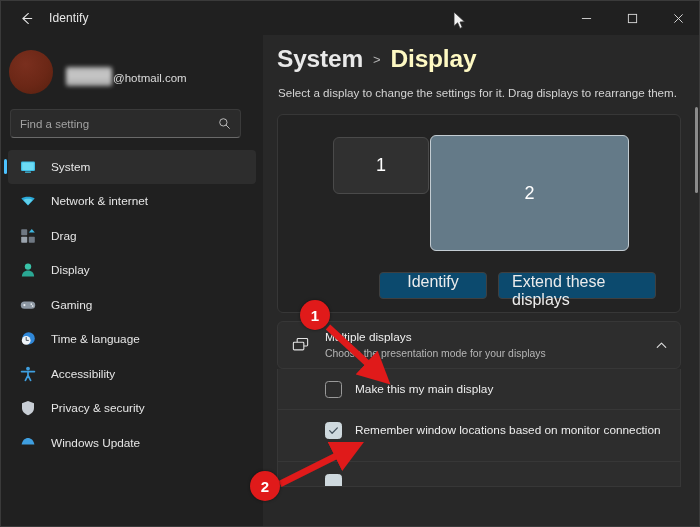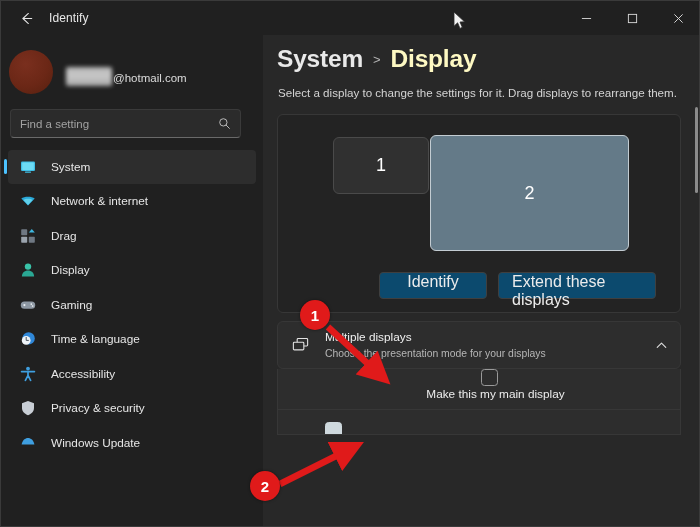--- a/index.html
+++ b/index.html
@@ -202,21 +202,20 @@
 
   .optrow {
     margin: 0 0 0 14px;
     width: 404px;
     background: #2d2d2d;
     border-left: 1px solid #373737;
     border-right: 1px solid #373737;
     border-bottom: 1px solid #373737;
     display: flex; align-items: flex-start;
     padding: 12px 14px 12px 47px;
-    flex-direction: column;
   }
   .optrow.r1 { height: 41px; align-items: center; padding-top: 0; padding-bottom: 0;}
   .optrow.r2 { min-height: 52px; }
   .optrow.r3 { height: 24px; overflow: hidden; }
   .cbox {
     width: 17px; height: 17px; flex: none;
     border-radius: 3.5px;
     margin-right: 13px;
     display: flex; align-items: center; justify-content: center;
   }
@@ -443,20 +442,28 @@
       <svg class="chev-up" viewBox="0 0 14 14" fill="none">
         <path d="M2.4 9 L7 4.4 L11.6 9" stroke="#dcdcdc" stroke-width="1.2" stroke-linecap="round" stroke-linejoin="round"></path>
       </svg>
     </div>
 
     <div class="optrow r1">
       <span class="cbox off"></span>
       <span class="opt-label">Make this my main display</span>
     </div>
 
+    <div class="optrow r2">
+      <span class="cbox on">
+        <svg viewBox="0 0 12 12" fill="none">
+          <path d="M1.8 6.2 L4.5 9 L10.2 3.1" stroke="#44515c" stroke-width="1.35" stroke-linecap="round" stroke-linejoin="round"></path>
+        </svg>
+      </span>
+      <span class="opt-label">Remember window locations based on monitor connection</span>
+    </div>
 
     <div class="optrow r3">
       <span class="cbox on"></span>
       <span class="opt-label"></span>
     </div>
 
     <div class="vscroll"></div>
   </div>
 
   <svg class="anno" style="left:0;top:0;width:700px;height:527px">

